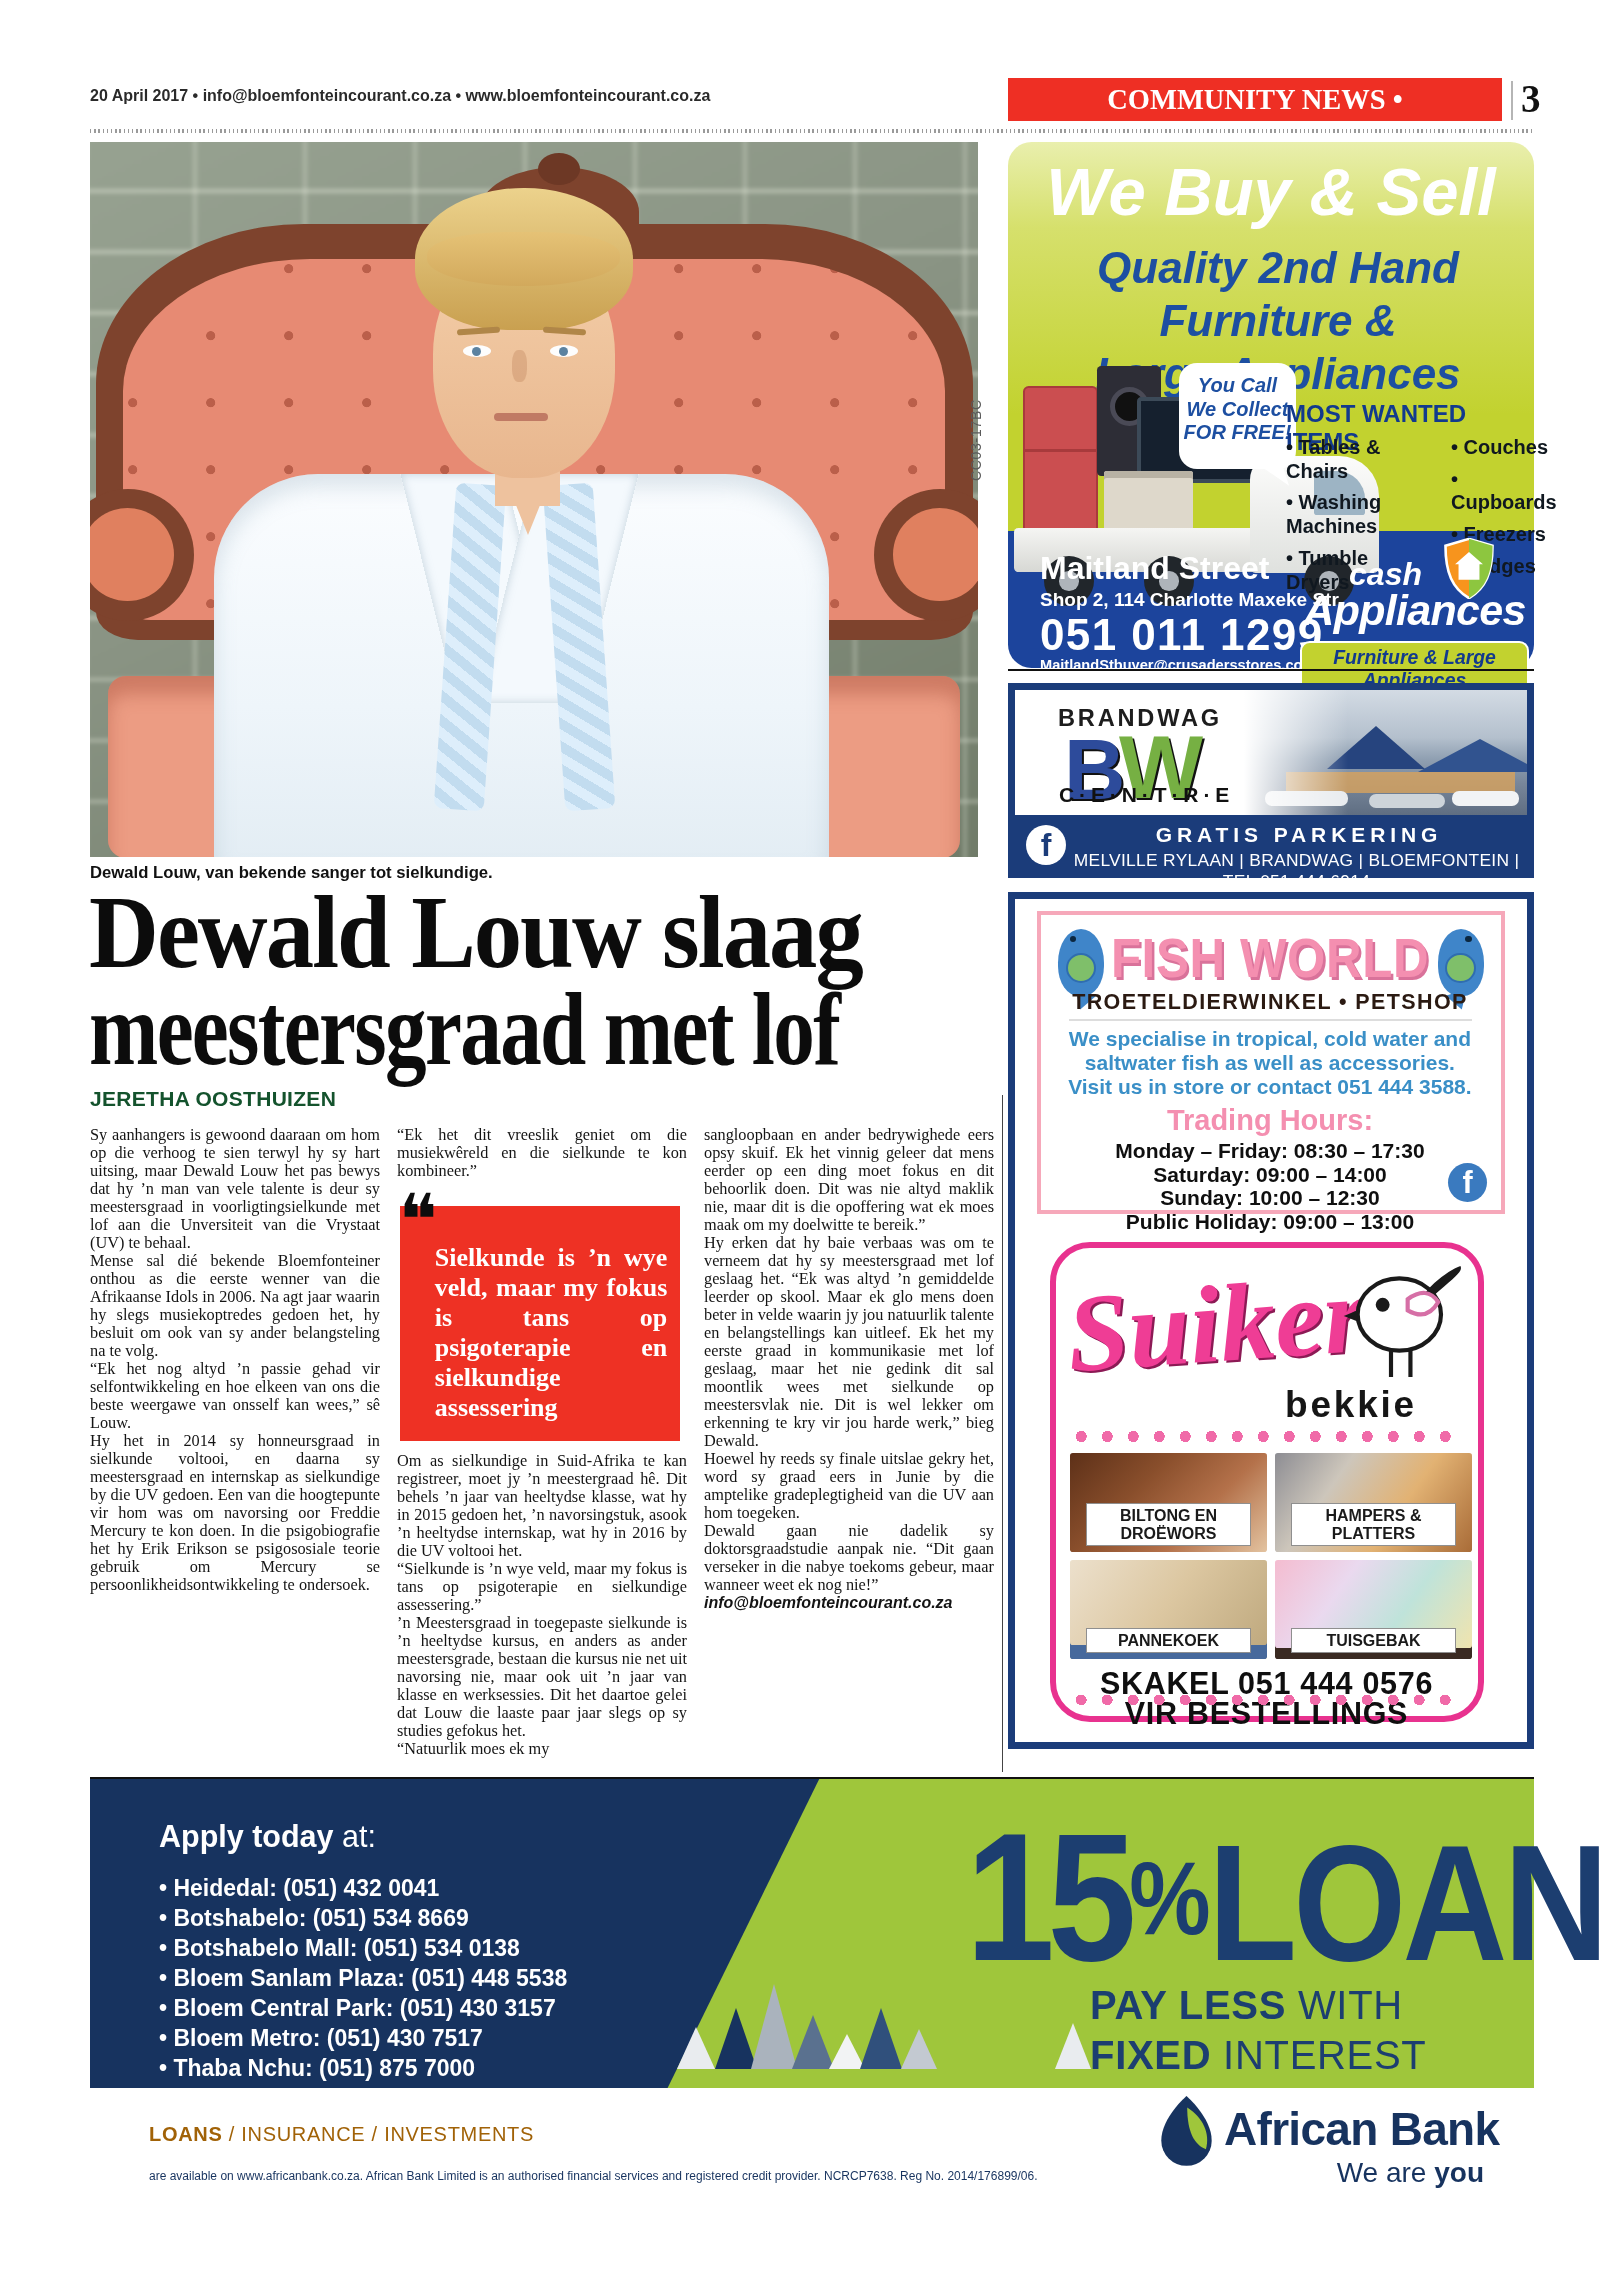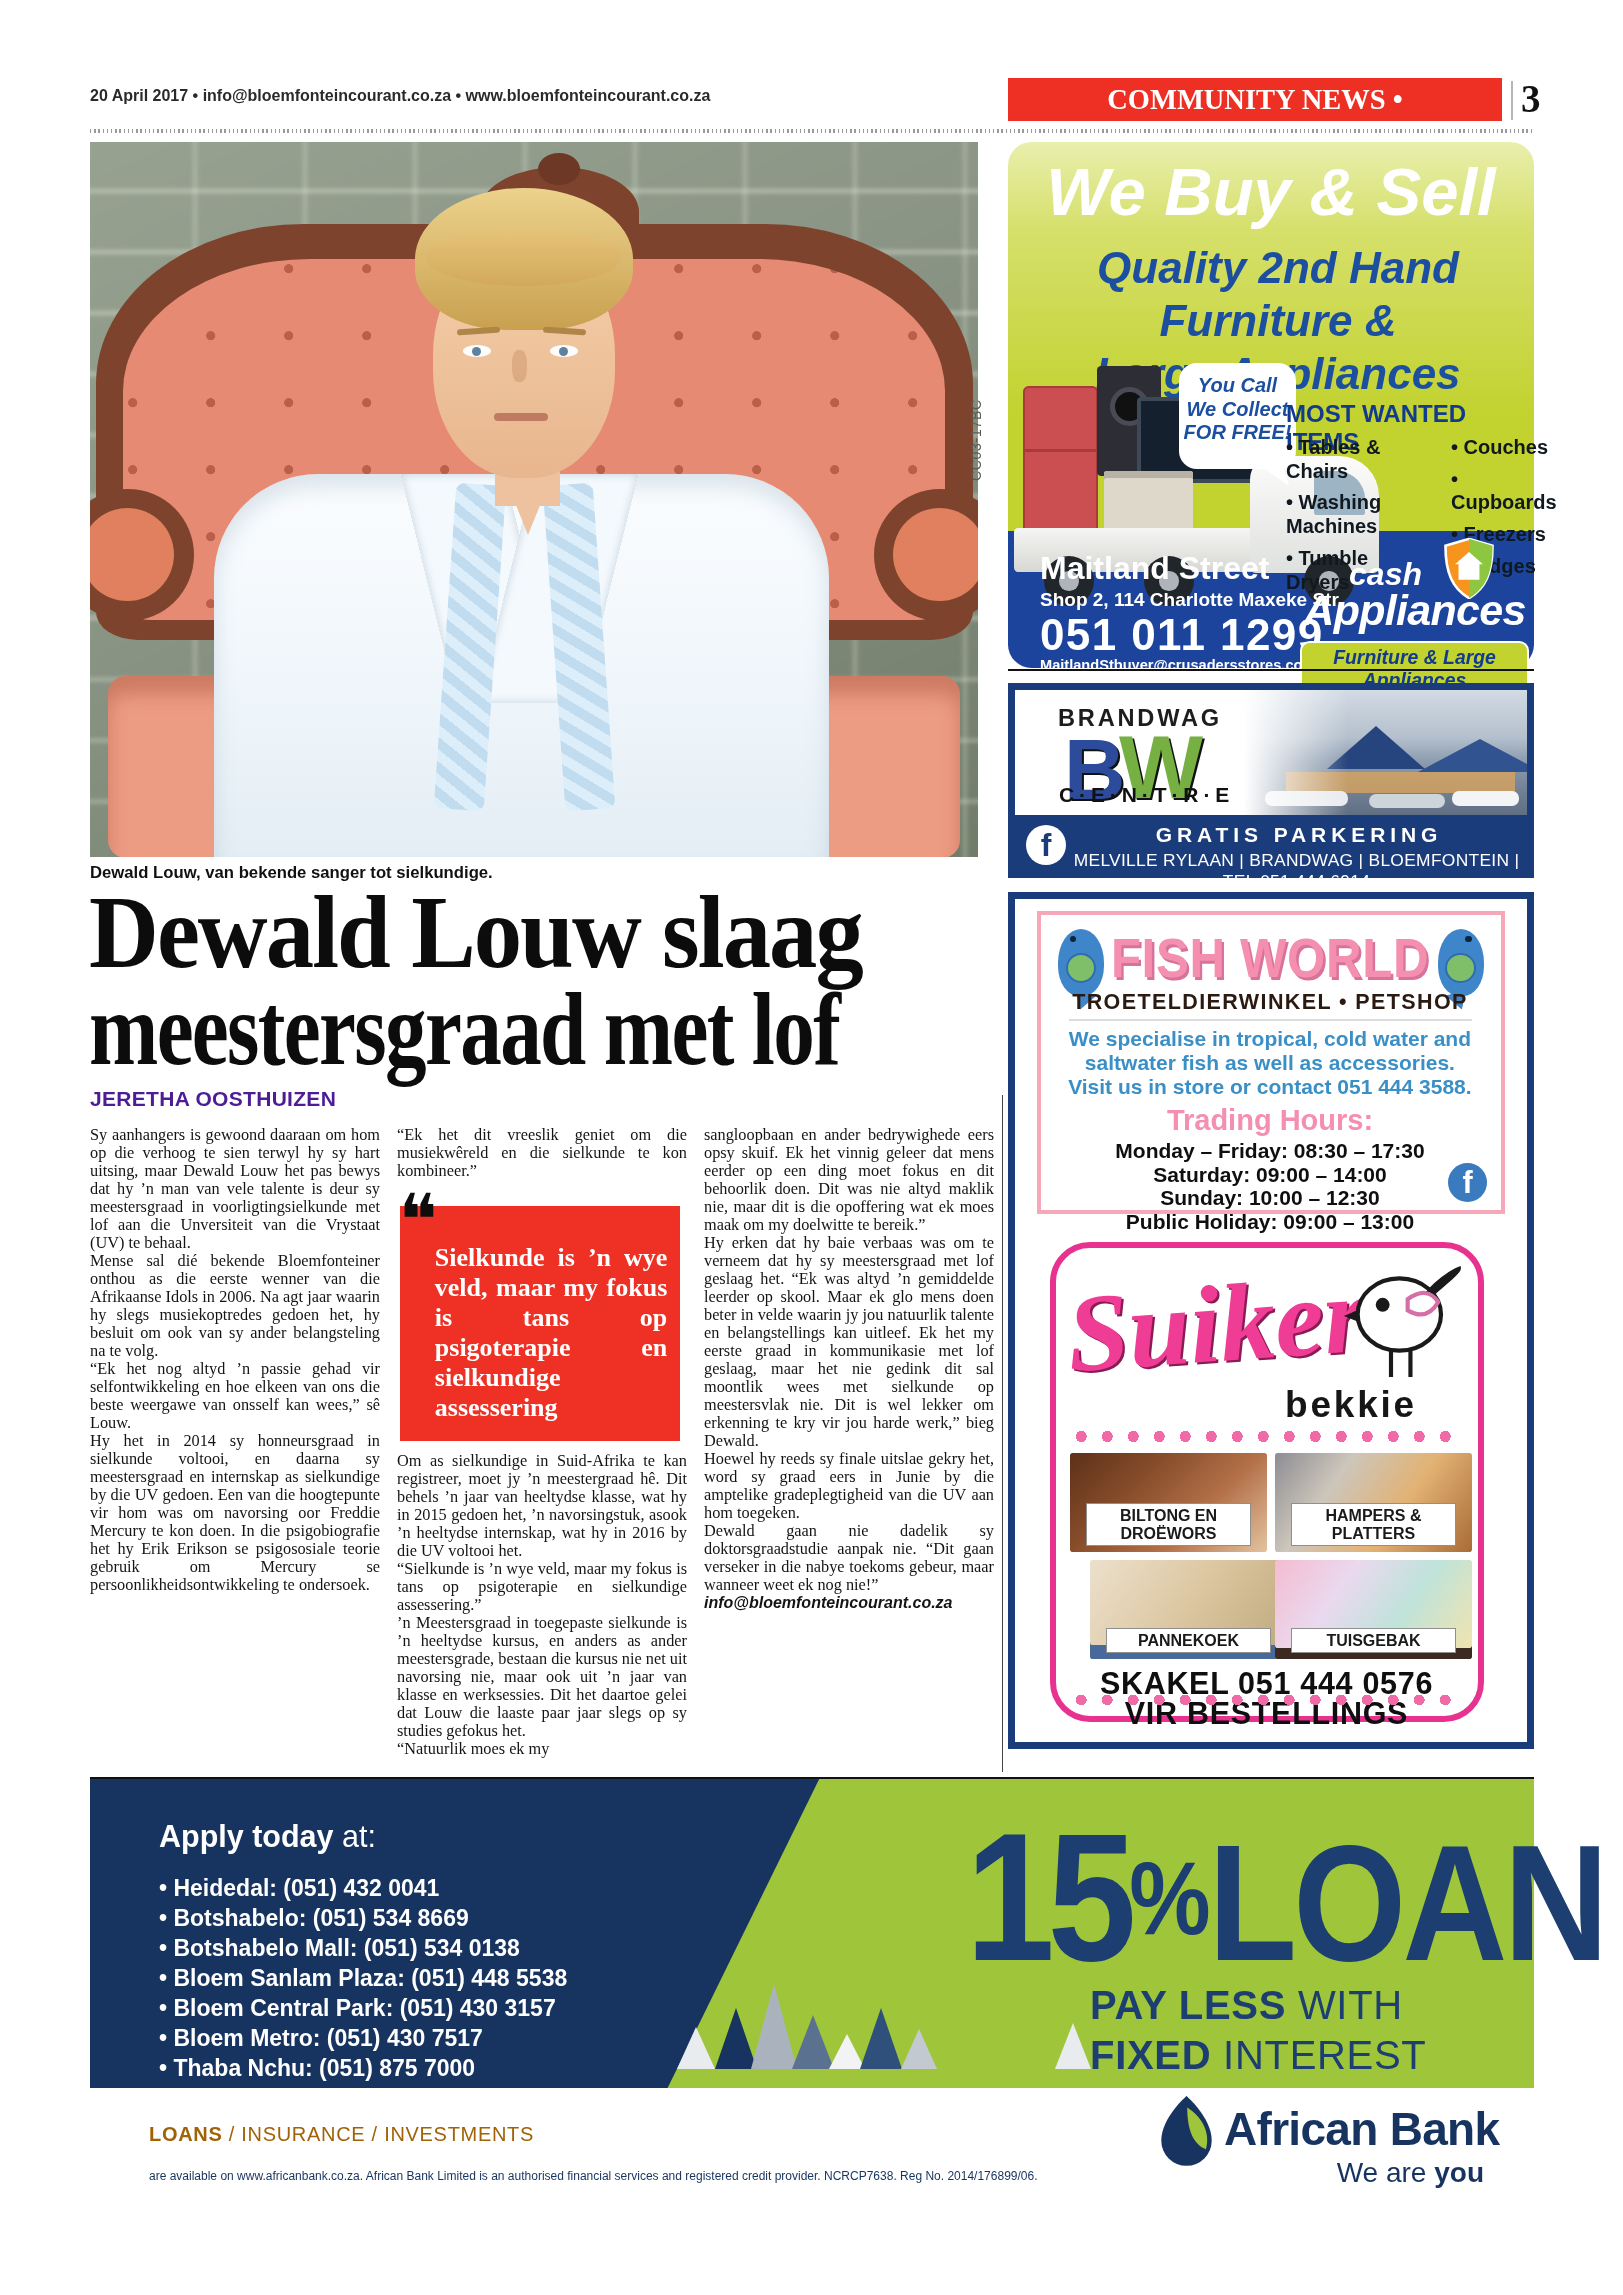--- a/index.html
+++ b/index.html
@@ -58,21 +58,21 @@
   .scarf{position:absolute;width:50px;height:326px;border-radius:8.3px;
     background:repeating-linear-gradient(35deg,#ddeefb 0 9.7px,#c2dcef 9.7px 19.4px);}
 
   .caption{left:90px;top:863px;font-size:16.7px;font-weight:bold;color:#111;}
 
   
   .hl-line{font-family:"Liberation Serif",serif;font-weight:bold;color:#0c0c0c;font-size:104px;
     letter-spacing:-2.1px;white-space:nowrap;transform-origin:left center;line-height:97px;}
   #hl1{left:89px;top:883px;transform:scaleX(.93);}
   #hl2{left:89px;top:980px;transform:scaleX(.80);}
-  .byline{left:90px;top:1087px;font-size:21px;font-weight:bold;color:#4c1d95;letter-spacing:0.3px;}
+  .byline{left:90px;top:1087px;font-size:21px;font-weight:bold;color:#14532d;letter-spacing:0.3px;}
 
   
   .col{position:absolute;top:1126px;width:290px;height:650px;overflow:hidden;
     font-family:"Liberation Serif",serif;font-size:16.3px;line-height:18px;text-align:justify;color:#141414;}
   #col1{left:90px;} #col2{left:397px;} #col3{left:704px;}
   .col p{margin:0;}
   .qmark{height:46px;font-family:"DejaVu Sans",sans-serif;font-size:72px;line-height:68px;color:#0d0d0d;
     position:relative;z-index:2;margin:5.6px 0 0 1.4px;}
   .qbox{position:relative;margin:-26px 0 11px 2.8px;width:280px;background:#ee3124;color:#fff;
     font-weight:bold;font-size:26px;line-height:30px;padding:37px 12.5px 18px 35px;}
@@ -425,21 +425,21 @@
       <line x1="50" y1="70" x2="50" y2="90" stroke="#1a1a1a" stroke-width="3"></line>
     </svg>
     <div class="sk-suffix">bekkie</div>
     <div class="sk-dots" style="top:182px;"></div>
     <div class="sk-photo ph-biltong" style="left:14px;top:205px;">
       <div class="sk-label">BILTONG EN DROËWORS</div>
     </div>
     <div class="sk-photo ph-hampers" style="left:219px;top:205px;">
       <div class="sk-label">HAMPERS &amp; PLATTERS</div>
     </div>
-    <div class="sk-photo ph-pannekoek" style="left:14px;top:312px;margin-left:20px;">
+    <div class="sk-photo ph-pannekoek" style="left:14px;top:312px;">
       <div class="sk-label">PANNEKOEK</div>
     </div>
     <div class="sk-photo ph-tuisgebak" style="left:219px;top:312px;">
       <div class="sk-label">TUISGEBAK</div>
     </div>
     <div class="sk-call" style="top:418px;">SKAKEL 051 444 0576</div>
     <div class="sk-call" style="top:448px;">VIR BESTELLINGS</div>
 
     <div class="sk-dots" style="bottom:9.7px;"></div>
   </div>

